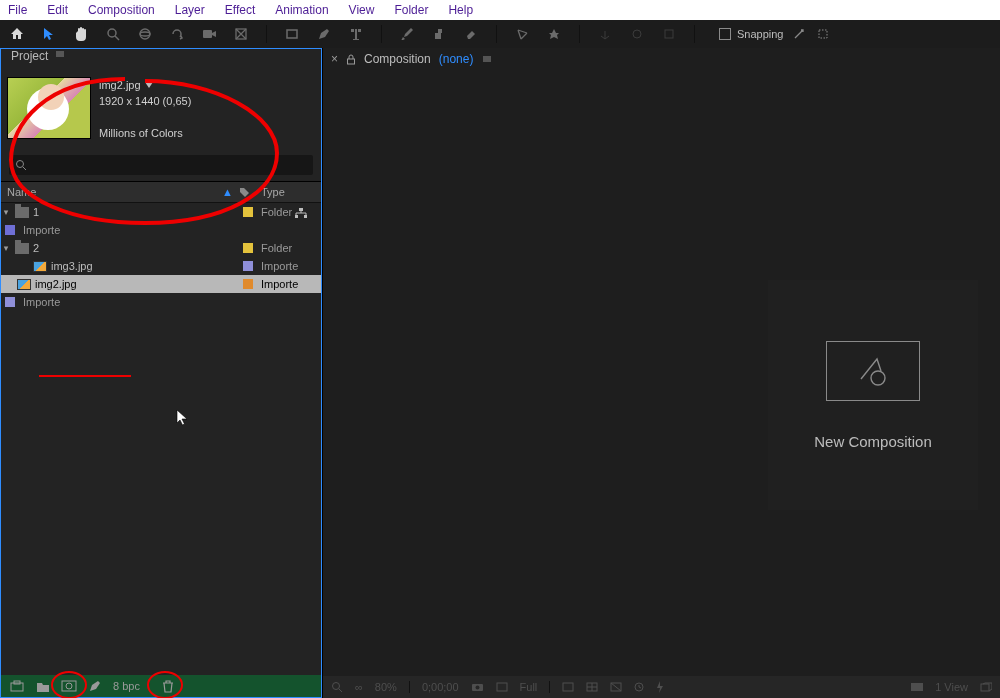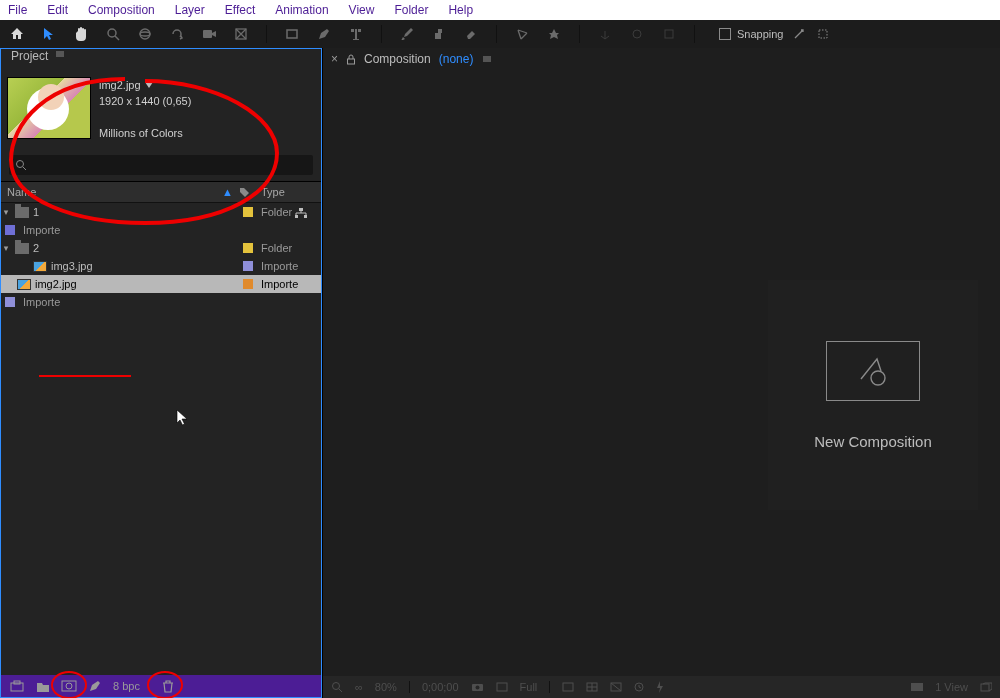--- a/index.html
+++ b/index.html
@@ -43,21 +43,21 @@
   .row.sel .cell-type{color:#000}
   .tree-arrow{width:10px;text-align:center;color:#9a9a9a;font-size:9px}
   .tree-pad{display:inline-block}
   .ic-folder{width:14px;height:11px;background:#6b6b6b;margin-right:4px;position:relative}
   .ic-folder::before{content:"";position:absolute;left:0;top:-3px;width:6px;height:3px;background:#6b6b6b}
   .ic-img{width:14px;height:11px;margin-right:4px;background:linear-gradient(135deg,#4aa3e0 50%,#f2a93c 50%);border:1px solid #333;box-sizing:border-box}
   .swatch{width:10px;height:10px}
   .flow-ic{width:12px;height:10px}
   .red-under{position:absolute;height:1px;border-bottom:2px solid #e00}
   
-  .proj-bottom{position:absolute;bottom:0;left:0;right:0;height:22px;background:#4c1d95;display:flex;align-items:center;gap:10px;padding:0 8px;color:#9a9a9a;font-size:11px}
+  .proj-bottom{position:absolute;bottom:0;left:0;right:0;height:22px;background:#14532d;display:flex;align-items:center;gap:10px;padding:0 8px;color:#9a9a9a;font-size:11px}
   .pb-btn{width:16px;height:14px;display:flex;align-items:center;justify-content:center;color:#9a9a9a}
   .red-circle{position:absolute;width:32px;height:24px;border:2px solid #e00;border-radius:50%;pointer-events:none}
   
   .comp{flex:1;background:#1e1e1e;display:flex;flex-direction:column;border-left:1px solid #000;position:relative}
   .comp-tab{height:22px;display:flex;align-items:center;gap:8px;padding:0 8px;color:#bdbdbd}
   .comp-tab .x{color:#9a9a9a}
   .comp-tab .none{color:#2f8dff}
   .lock{color:#9a9a9a}
   .comp-body{flex:1;position:relative}
   .newcomp{position:absolute;right:22px;top:210px;width:210px;height:230px;background:#202020;display:flex;flex-direction:column;align-items:center;justify-content:center;gap:32px;color:#bdbdbd}

